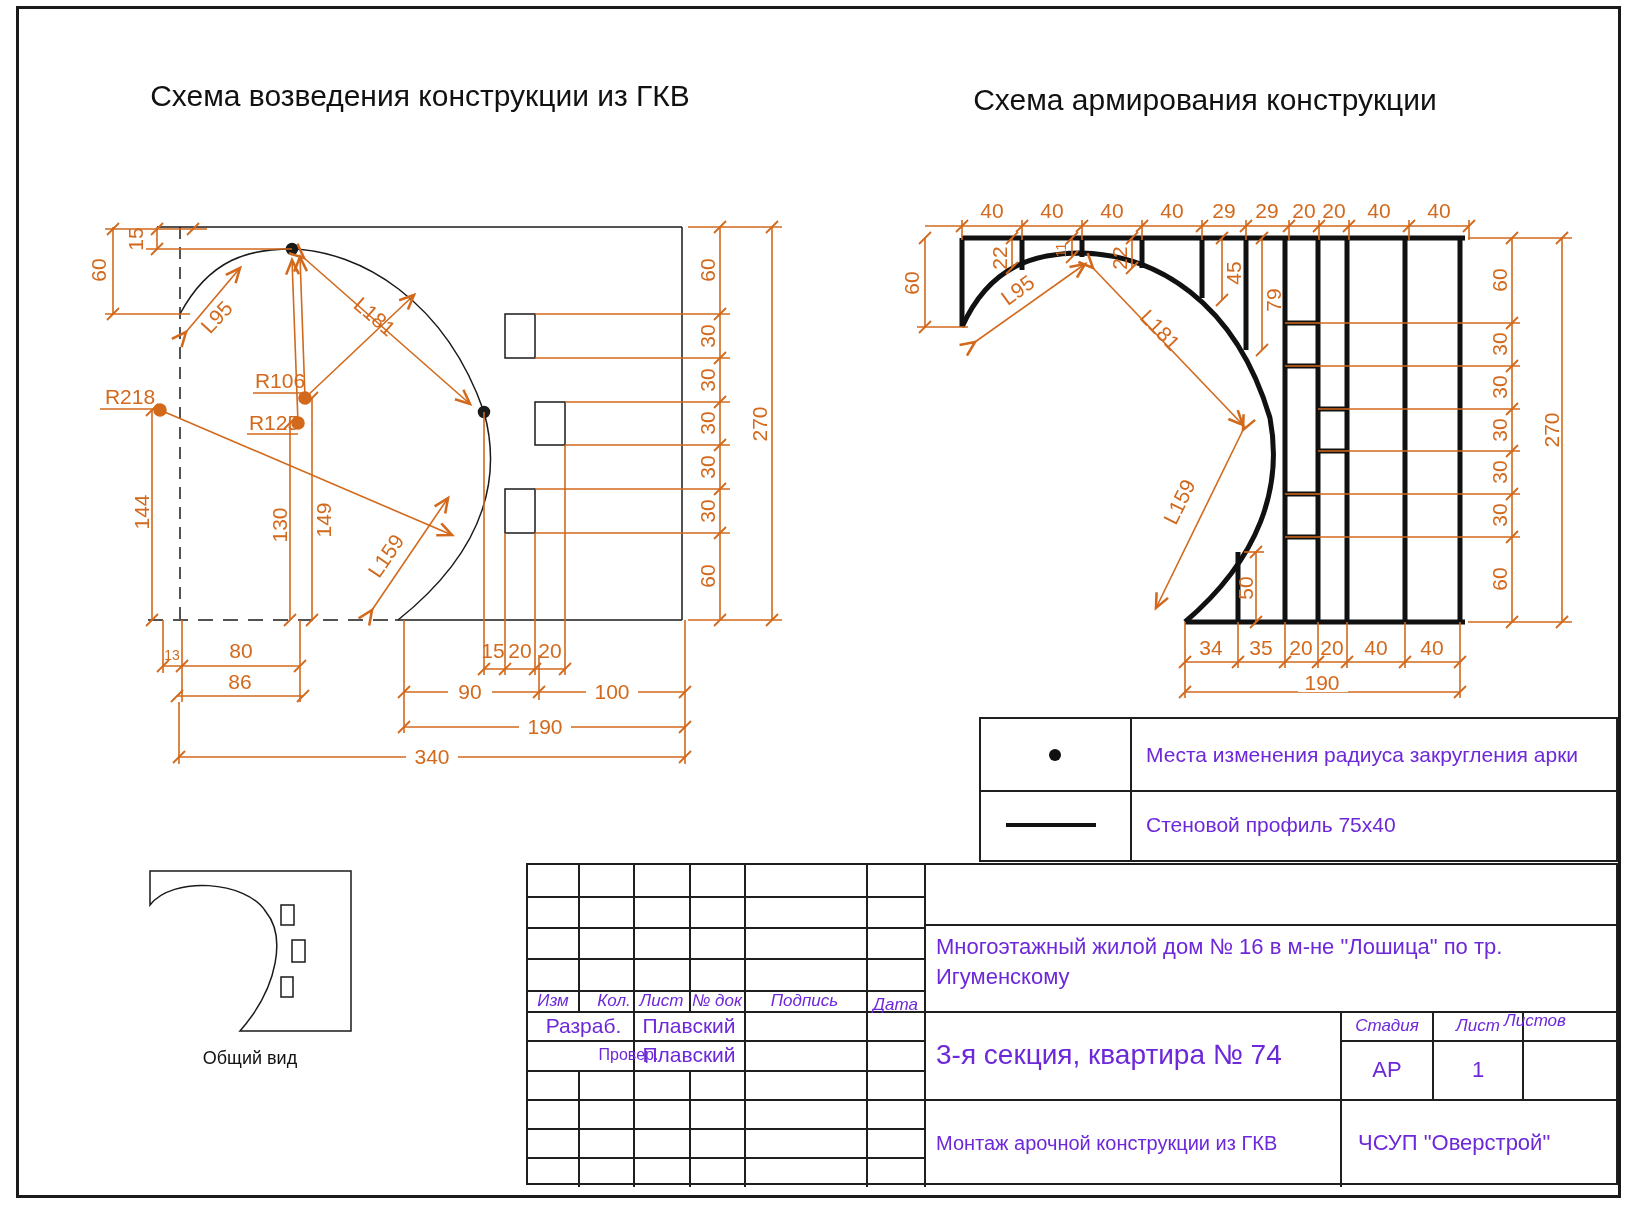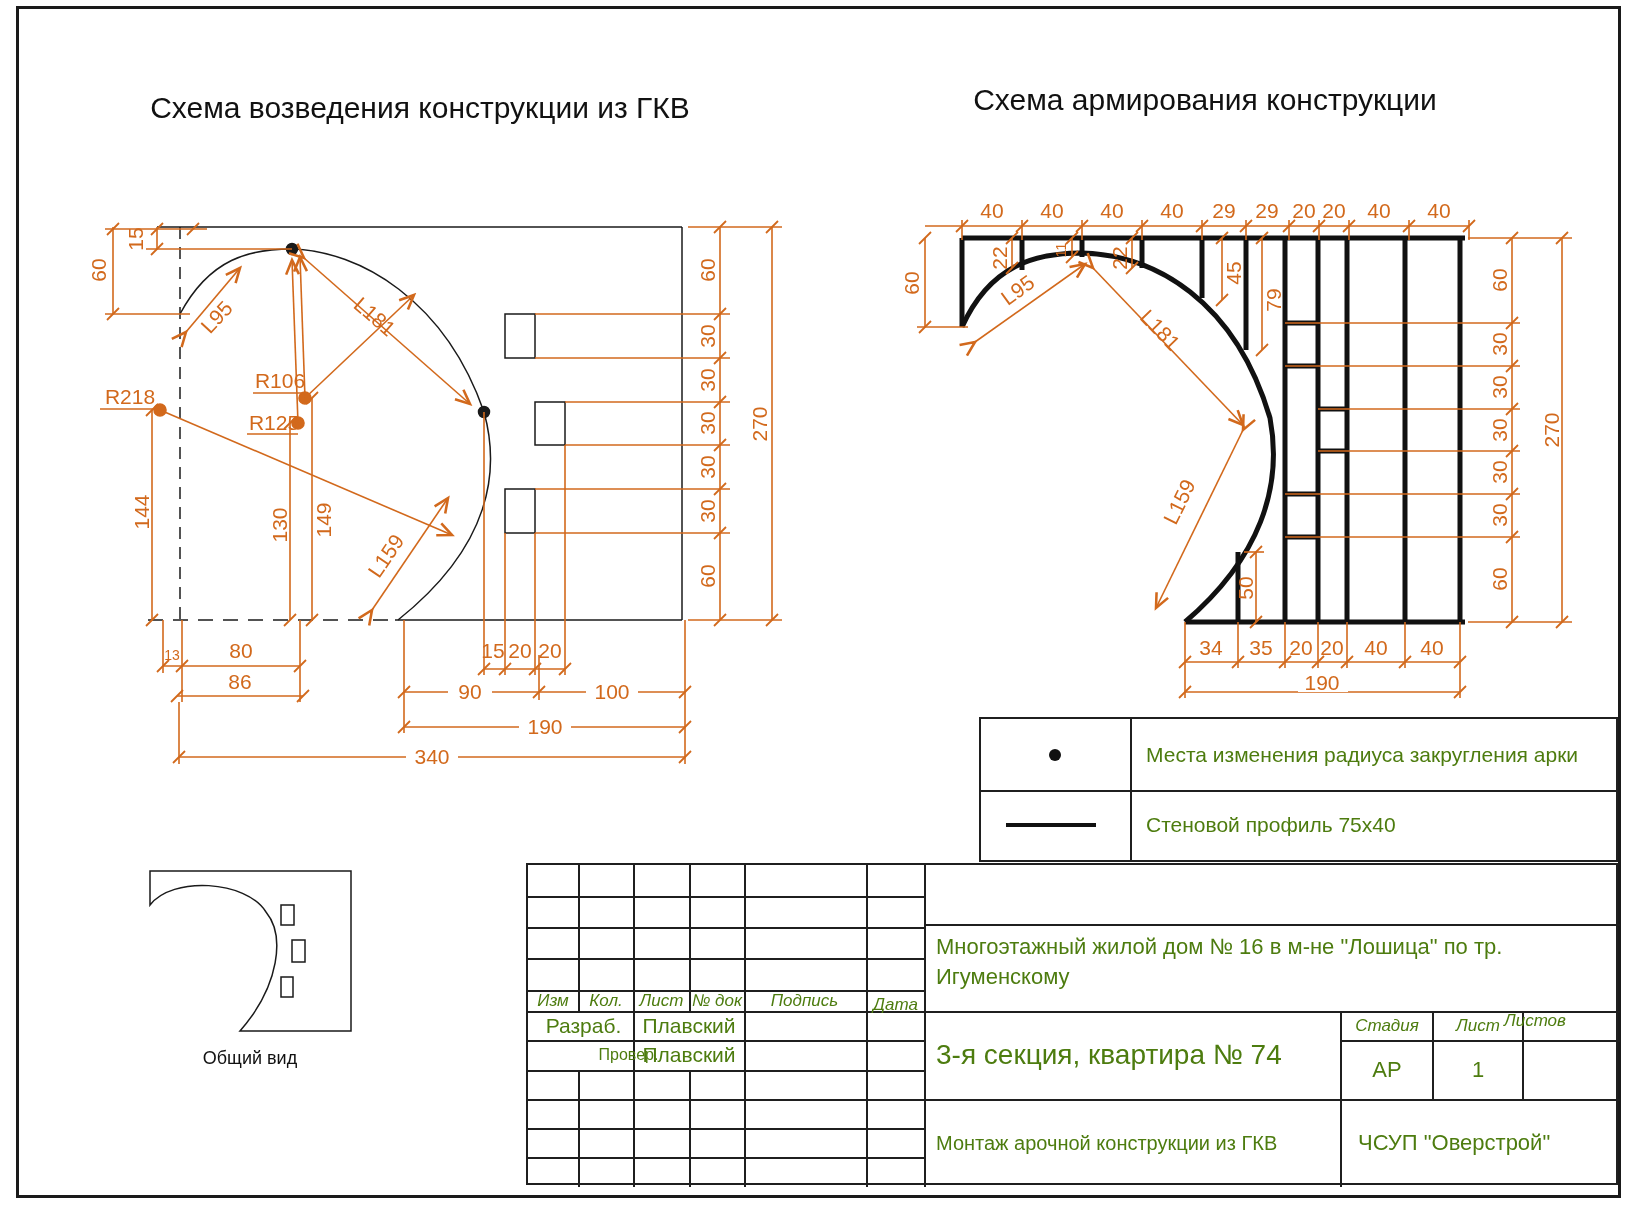--- a/index.html
+++ b/index.html
@@ -1,26 +1,26 @@
 <!DOCTYPE html>
 <html><head>
 <meta charset="utf-8">
 <style>
   html,body{margin:0;padding:0;background:#888;}
   .sheet{position:relative;width:1635px;height:1205px;background:#ffffff;overflow:hidden;
          font-family:"Liberation Sans",sans-serif;color:#1a1a1a;}
   .frame{position:absolute;left:16px;top:6px;width:1599px;height:1186px;border:3px solid #1a1a1a;}
   .title{position:absolute;text-align:center;font-size:30px;line-height:1.35;color:#111;}
-  .t-left{left:140px;top:88px;width:560px;}
+  .t-left{left:140px;top:76px;width:560px;}
   .t-right{left:905px;top:80px;width:600px;}
   svg text{font-family:"Liberation Sans",sans-serif;}
   .dimtxt{fill:#d2691c;font-size:21px;}
   .dimtxt-s{fill:#d2691c;font-size:14px;}
   .ln{position:absolute;background:#1f1f1f;}
-  .cell{position:absolute;display:flex;align-items:center;color:#4d7c0f;}
+  .cell{position:absolute;display:flex;align-items:center;color:#6d28d9;}
   .c-center{justify-content:center;text-align:center;}
   .it{font-style:italic;font-size:17px;}
   .legend-box{position:absolute;left:979px;top:717px;width:639px;height:145px;border:2px solid #1f1f1f;box-sizing:border-box;}
   .gv-label{position:absolute;left:160px;top:1048px;width:180px;text-align:center;font-size:18px;color:#111;}
   .dot-sym{position:absolute;width:12px;height:12px;border-radius:50%;background:#111;}
   .line-sym{position:absolute;width:90px;height:4px;background:#111;}
 </style>
 </head>
 <body>
 
@@ -386,21 +386,21 @@
     <div class="ln" style="left:396px;top:59px;width:696px;height:1.5px;"></div>
     <div class="ln" style="left:0;top:146px;width:1092px;height:2px;"></div>
     <div class="ln" style="left:0;top:175px;width:396px;height:1.5px;"></div>
     <div class="ln" style="left:812px;top:175px;width:280px;height:1.5px;"></div>
     <div class="ln" style="left:0;top:205px;width:396px;height:1.5px;"></div>
     <div class="ln" style="left:0;top:234px;width:1092px;height:2px;"></div>
     <div class="ln" style="left:0;top:263px;width:396px;height:1.5px;"></div>
     <div class="ln" style="left:0;top:292px;width:396px;height:1.5px;"></div>
 
     <div class="cell c-center it" style="left:0;top:125px;width:50px;height:21px;">Изм</div>
-    <div class="cell c-center it" style="left:51px;top:125px;width:54px;height:21px;">Кол.</div>
+    <div class="cell c-center it" style="left:51px;top:125px;width:70px;height:21px;">Кол.</div>
     <div class="cell c-center it" style="left:106px;top:125px;width:55px;height:21px;">Лист</div>
     <div class="cell c-center it" style="left:162px;top:125px;width:54px;height:21px;">№ док</div>
     <div class="cell c-center it" style="left:216px;top:125px;width:121px;height:21px;">Подпись</div>
     <div class="cell c-center it" style="left:339px;top:125px;width:57px;height:29px;">Дата</div>
 
     <div class="cell c-center" style="left:0;top:146px;width:111px;height:29px;font-size:21px;text-align:center;">Разраб.</div>
     <div class="cell c-center" style="left:106px;top:146px;width:110px;height:29px;font-size:21px;">Плавский</div>
     <div class="cell c-center" style="left:0;top:175px;width:105px;height:30px;font-size:16px;padding-left:48px;">Провер.</div>
     <div class="cell c-center" style="left:106px;top:175px;width:110px;height:30px;font-size:21px;">Плавский</div>
 

